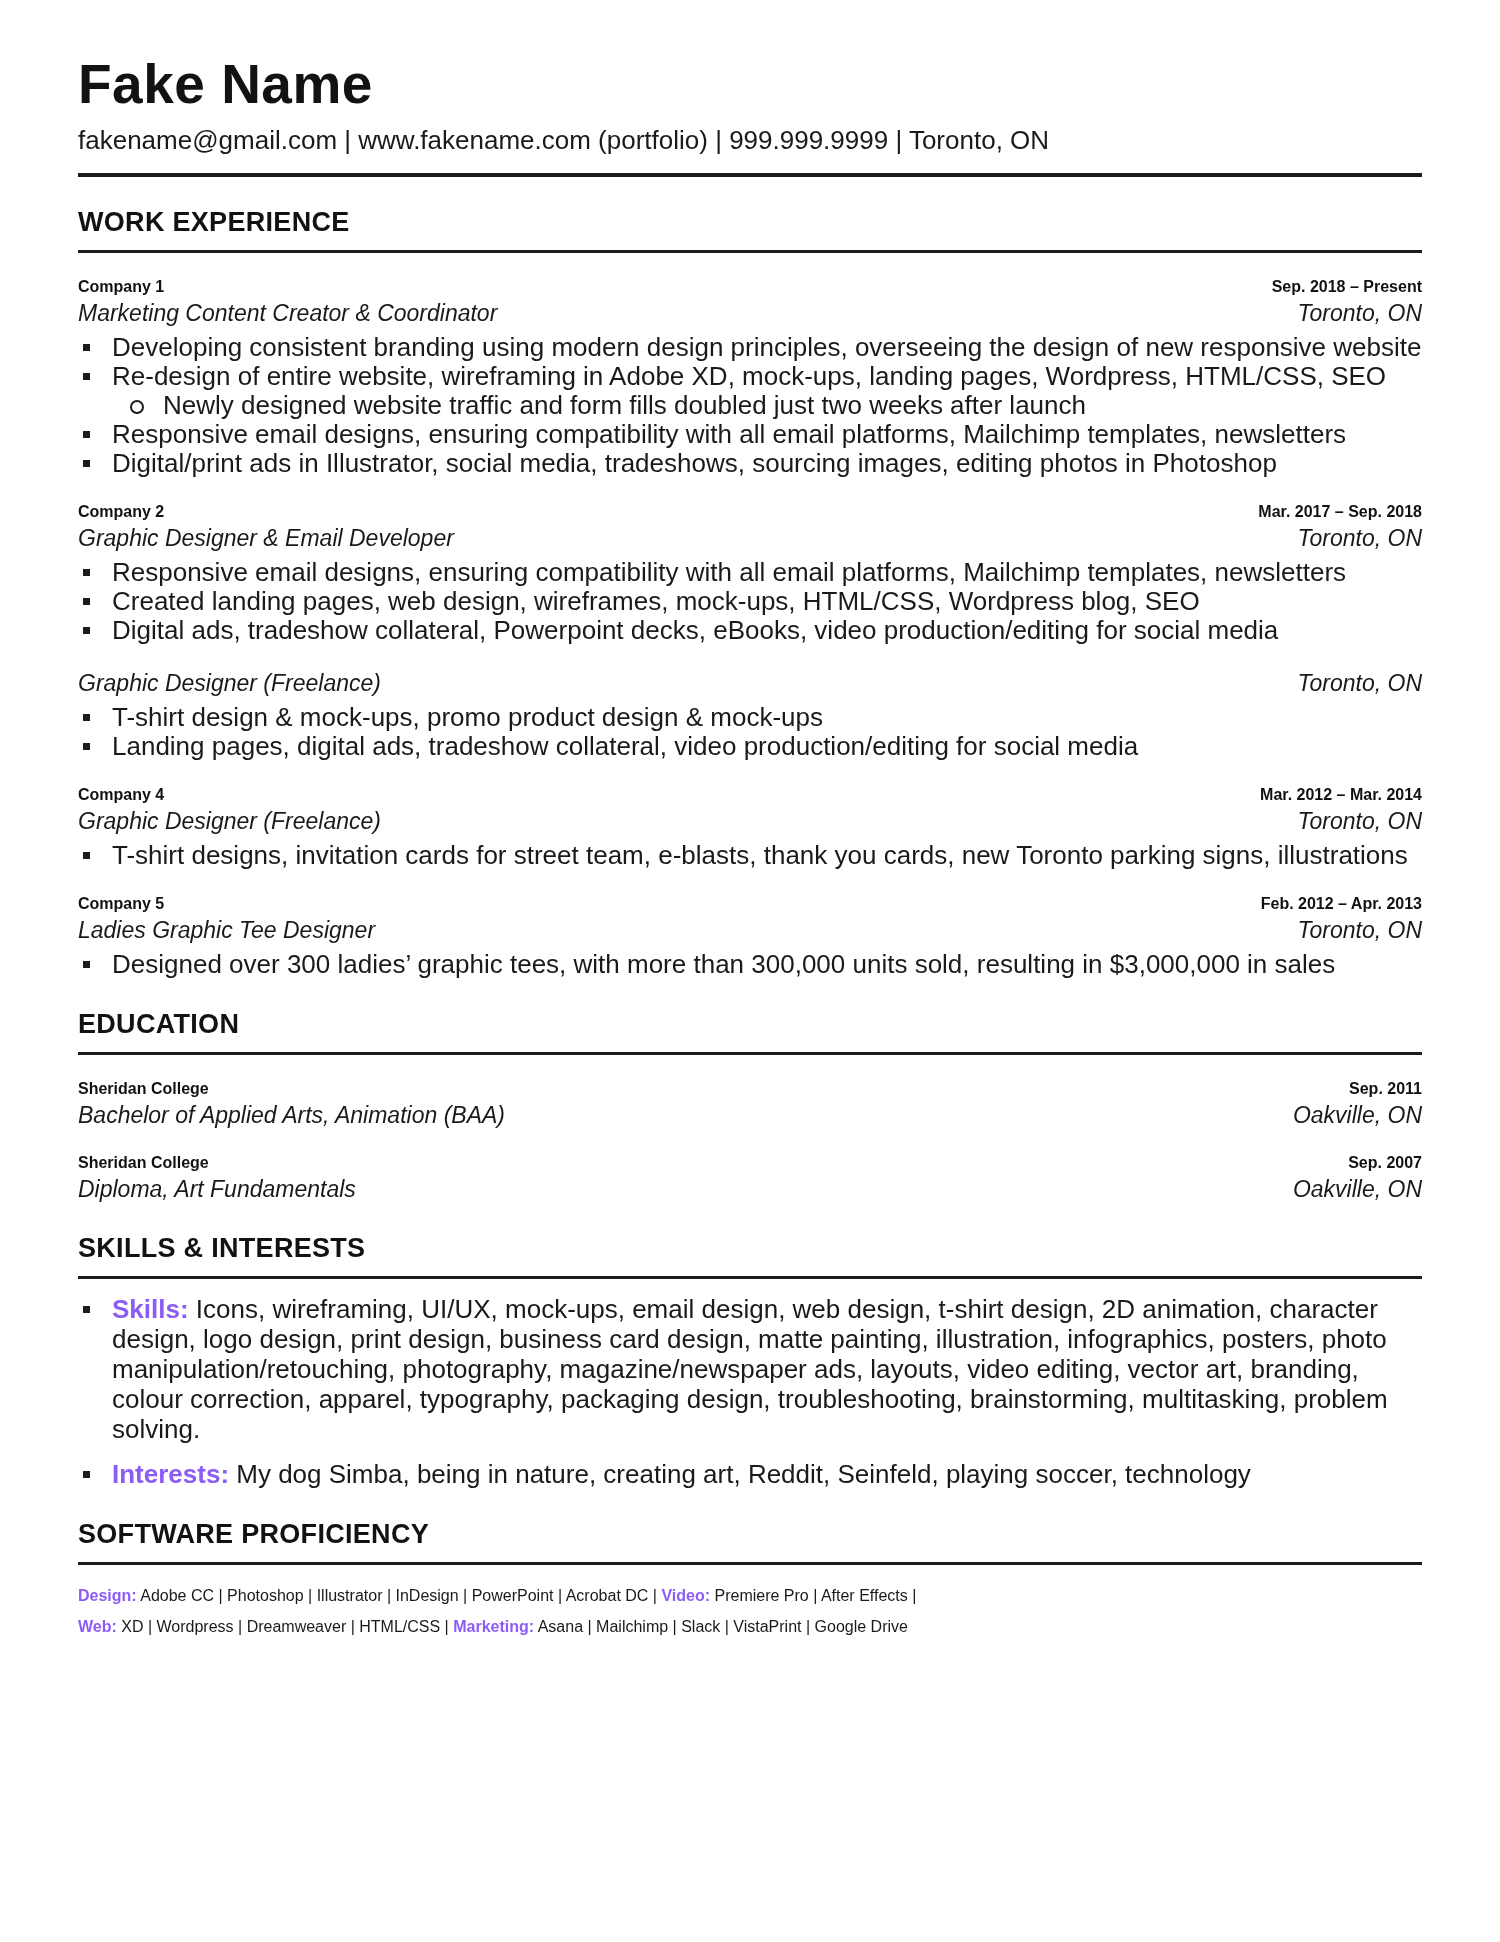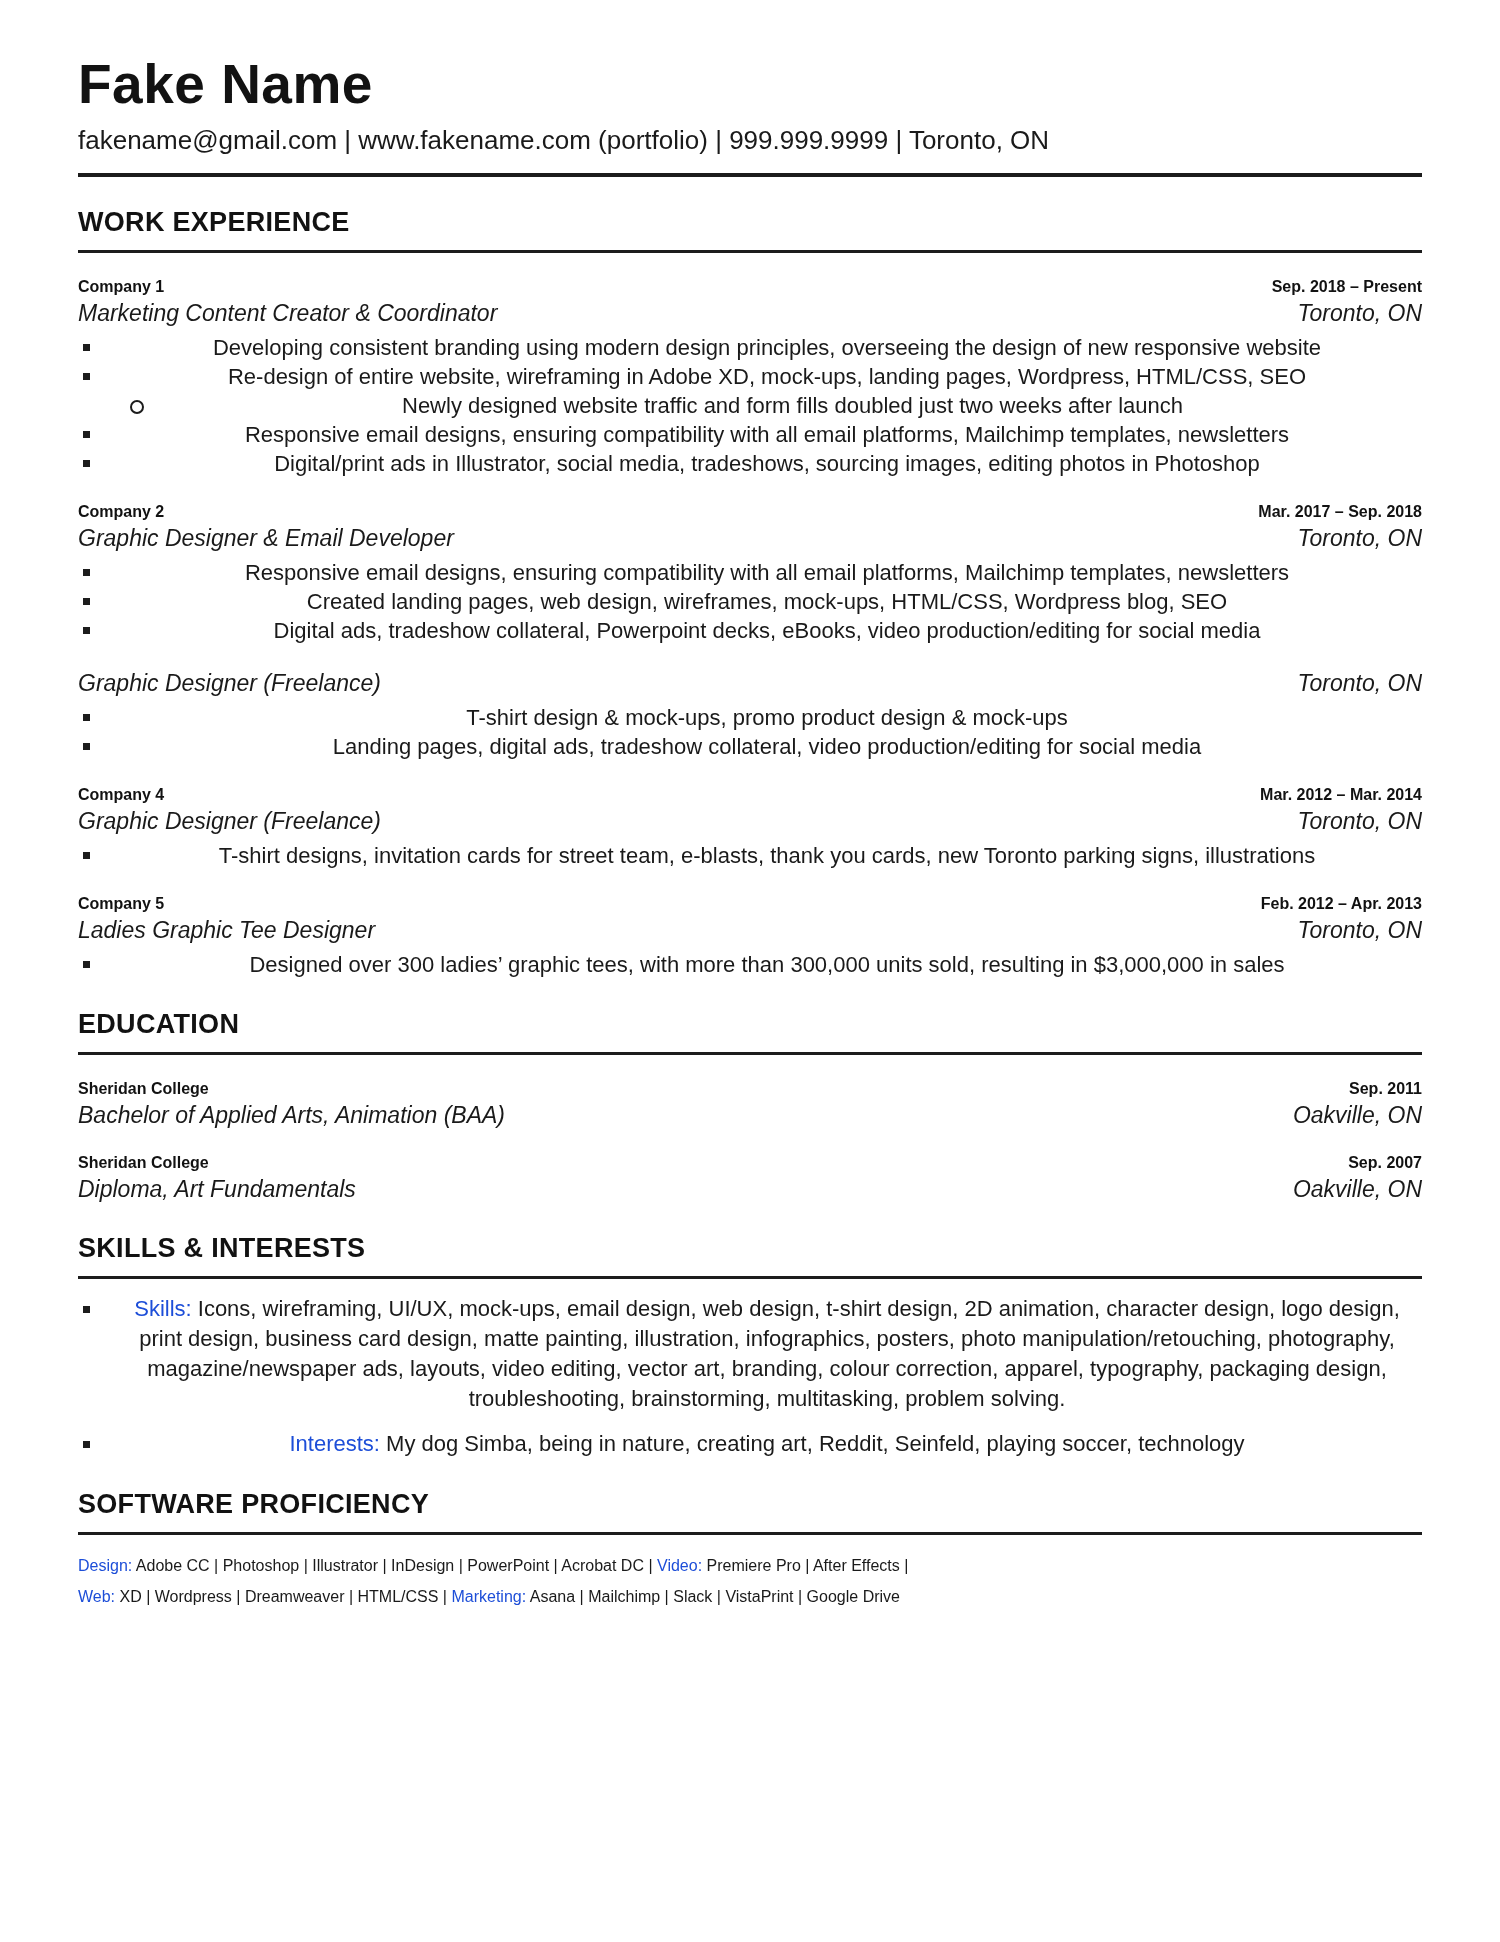--- a/index.html
+++ b/index.html
@@ -44,24 +44,23 @@
   .entry { margin-top: 25px; }
   .row { display: flex; justify-content: space-between; align-items: baseline; }
   .bold-left, .bold-right { font-size: 16px; font-weight: 700; color: #121212; }
   .subhead { margin-top: 4px; }
   .ital-left, .ital-right { font-size: 23px; font-style: italic; color: #1a1a1a; }
 
   
   ul.bullets {
     list-style: none;
     margin-top: 6px;
-    font-size: 22px;
+    font-size: 26px;
     line-height: 29px;
     color: #1a1a1a;
-    text-align: center;
   }
   ul.bullets li { position: relative; padding-left: 34px; }
   ul.bullets li::before {
     content: "";
     position: absolute;
     left: 5px;
     top: 11px;
     width: 7px;
     height: 7px;
     background: #1c1c1c;
@@ -74,21 +73,21 @@
     width: 10px;
     height: 10px;
     left: 52px;
     top: 9px;
   }
 
   
   ul.bullets.skills { margin-top: 15px; line-height: 30px; }
   ul.bullets.skills li + li { margin-top: 15px; }
   ul.bullets.skills li::before { top: 12px; }
-  .b { font-weight: 400; color: #1d4ed8; }
+  .b { font-weight: 700; color: #8b5cf6; }
 
   
   .software-body { margin-top: 15px; }
   .software-line { font-size: 16px; line-height: 31px; color: #1a1a1a; }
 </style>
 </head>
 <body>
 
 <div class="page">
 

